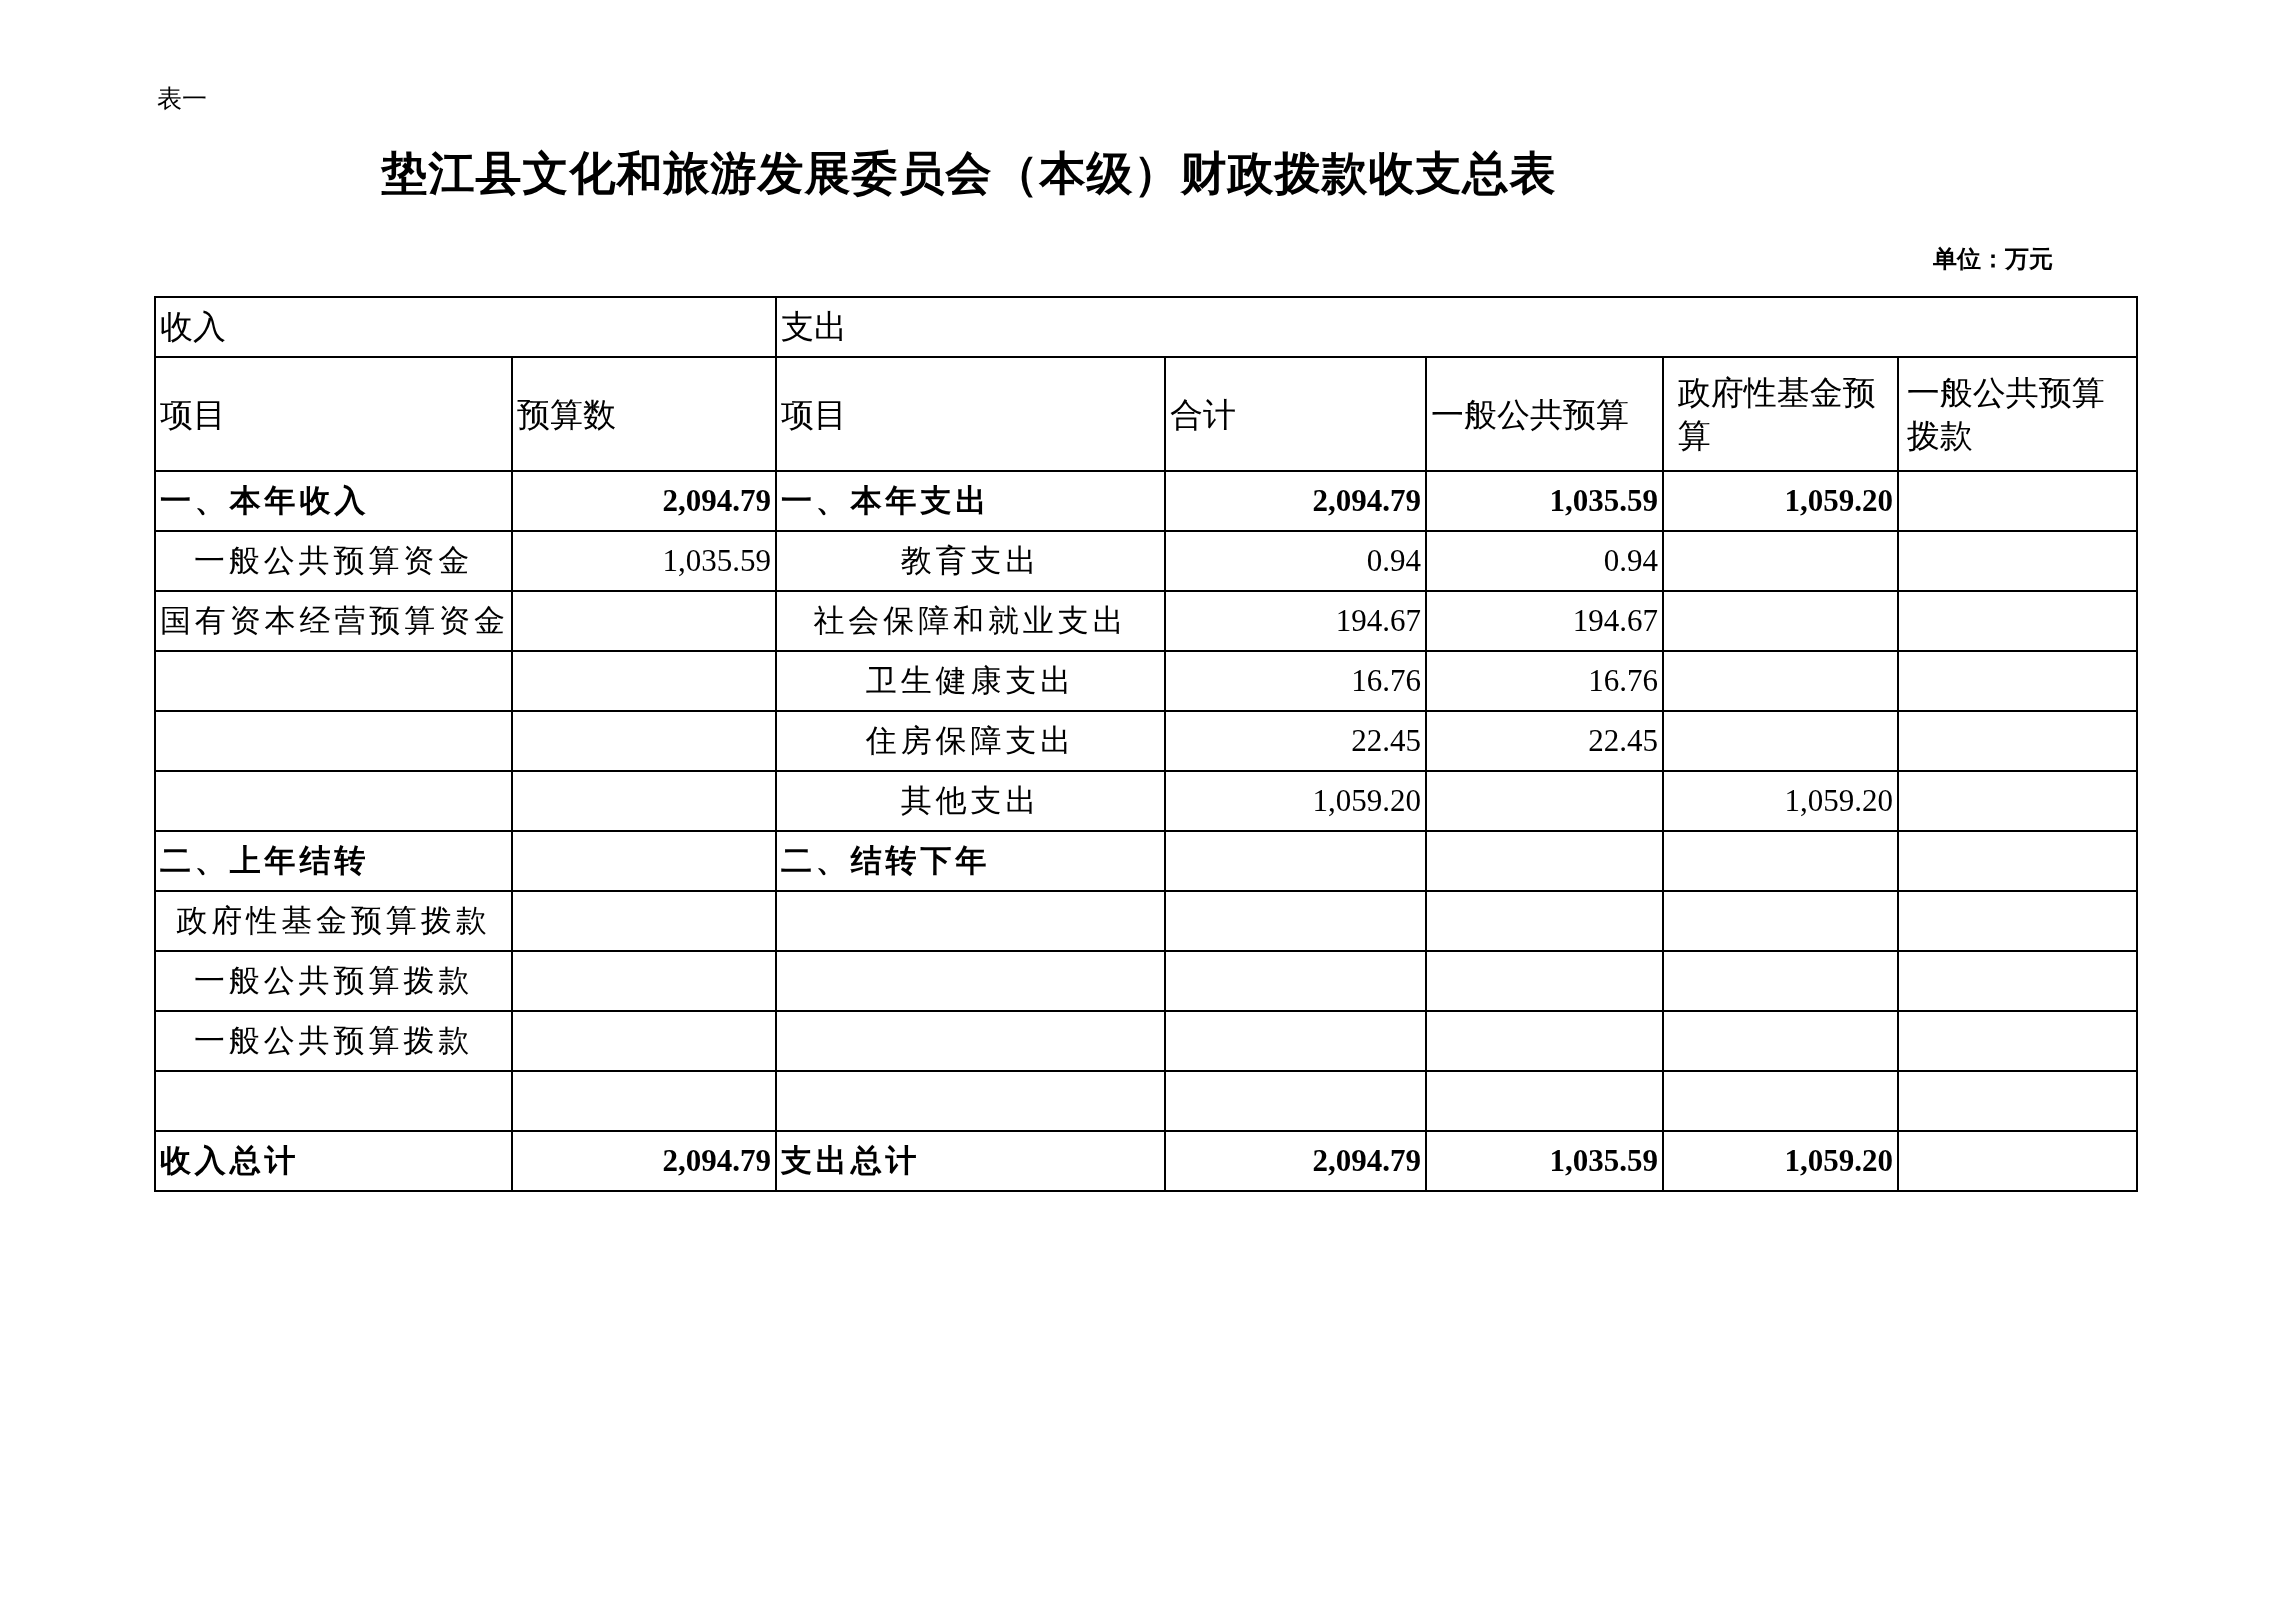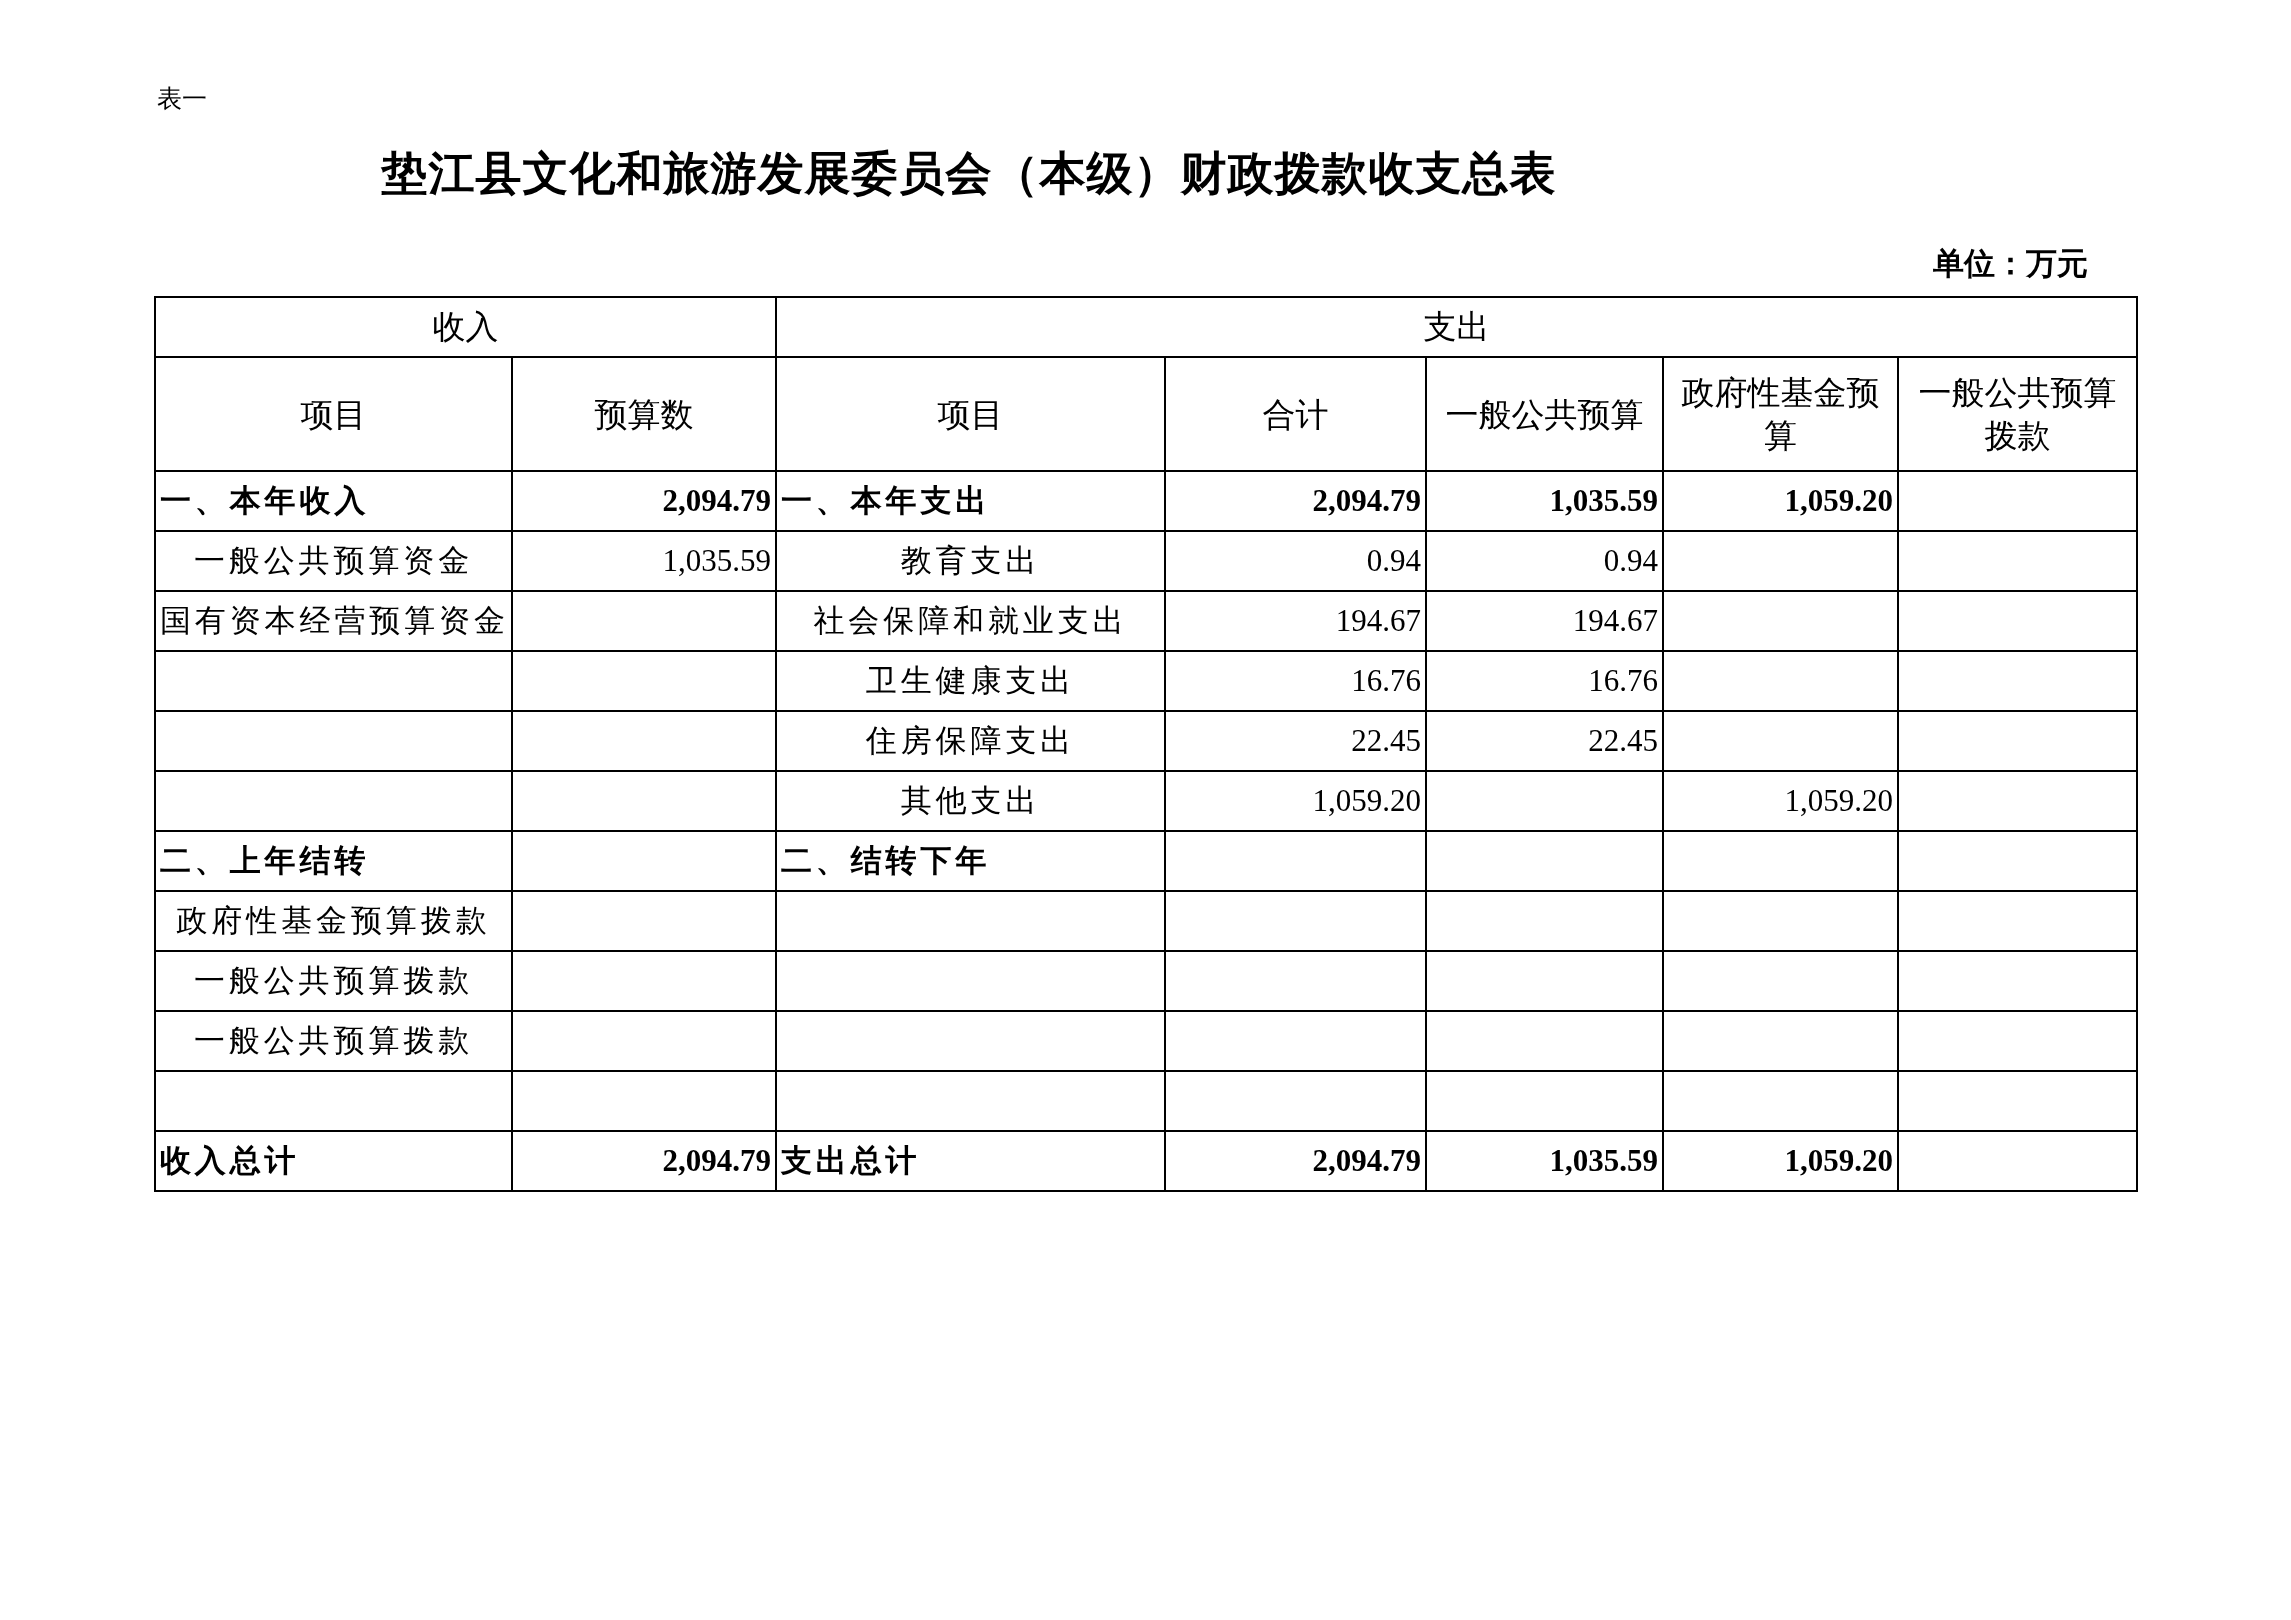--- a/index.html
+++ b/index.html
@@ -1,22 +1,22 @@
 <!DOCTYPE html>
 <html><head>
 <meta charset="utf-8">
 <style>
   html,body{margin:0;padding:0;background:#fff;}
   body{width:2292px;height:1620px;position:relative;overflow:hidden;color:#000;}
   .label-top{position:absolute;left:157px;top:82px;font-family:"DejaVu Serif",serif;font-size:25px;}
   .title{position:absolute;left:0;width:1928px;top:143px;text-align:center;font-family:"DejaVu Serif",serif;font-weight:bold;font-size:46px;letter-spacing:1px;padding-left:9.8px;box-sizing:border-box;}
-  .unit{position:absolute;left:1933px;top:243px;font-family:"DejaVu Serif",serif;font-weight:bold;font-size:31px;}
+  .unit{position:absolute;left:1933px;top:243px;font-family:"DejaVu Serif",serif;font-weight:bold;font-size:24px;}
   table{position:absolute;left:154px;top:296px;border-collapse:collapse;table-layout:fixed;width:1982px;}
   td{border:2.9px solid #000;padding:0 3.9px;height:58px;font-family:"Liberation Serif",serif;font-size:31px;white-space:nowrap;overflow:hidden;}
-  td.h{font-family:"Liberation Sans",sans-serif;font-size:33px;text-align:center;border-radius:21px;}
+  td.h{font-family:"Liberation Sans",sans-serif;font-size:33px;border-radius:21px;}
   tr.h1 td{height:58px;}
   tr.h2 td{height:112px;line-height:43px;}
   td.r{text-align:right;}
   td.l{text-align:center;letter-spacing:3.9px;}
   td.b{font-weight:bold;}
   td.sec{font-weight:bold;letter-spacing:3.9px;}
 </style>
 </head>
 <body>
 

